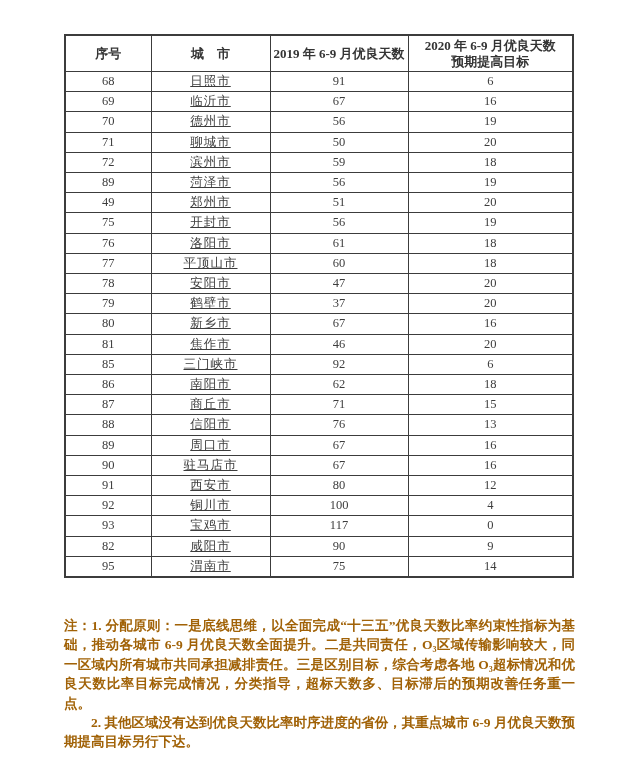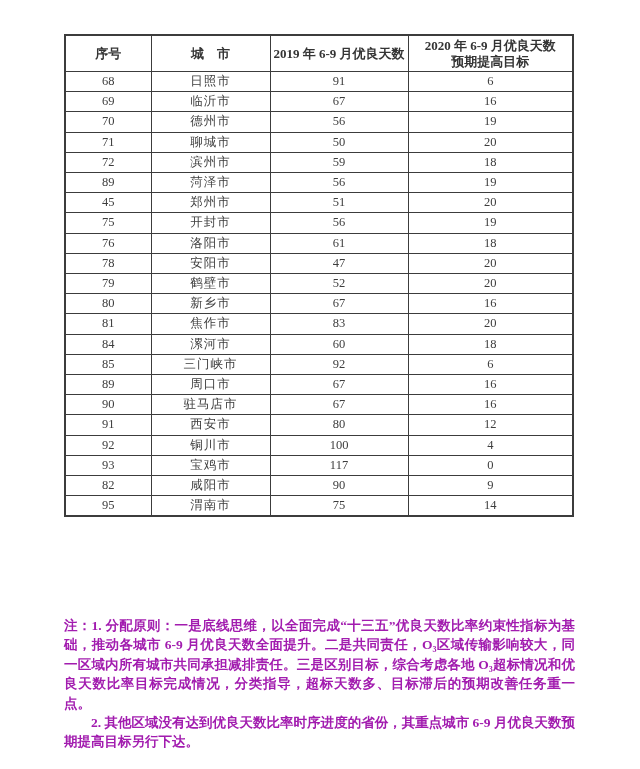--- a/index.html
+++ b/index.html
@@ -49,30 +49,31 @@
     color: #343434;
   }
   tbody td {
     height: 19.2px;
     font-size: 12.5px;
     line-height: 19.2px;
     color: #3d3d3d;
   }
   td.city-cell {
     letter-spacing: 1px;
+    text-decoration: underline;
   }
   .notes {
     position: absolute;
     left: 64px;
     top: 616px;
     width: 511px;
     font-size: 13.5px;
     line-height: 19.4px;
     font-weight: 600;
-    color: #a21caf;
+    color: #a16207;
     text-align: justify;
   }
   .note {
     margin: 0;
   }
   .note-indent {
     text-indent: 2em;
   }
 </style>
 </head>
@@ -134,87 +135,105 @@
         </tr>
 
         <tr>
           <td>89</td>
           <td class="city-cell">菏泽市</td>
           <td>56</td>
           <td>19</td>
         </tr>
 
         <tr>
-          <td>45</td>
+          <td>49</td>
           <td class="city-cell">郑州市</td>
           <td>51</td>
           <td>20</td>
         </tr>
 
         <tr>
           <td>75</td>
           <td class="city-cell">开封市</td>
           <td>56</td>
           <td>19</td>
         </tr>
 
         <tr>
           <td>76</td>
           <td class="city-cell">洛阳市</td>
           <td>61</td>
           <td>18</td>
         </tr>
 
+        <tr>
+          <td>77</td>
+          <td class="city-cell">平顶山市</td>
+          <td>60</td>
+          <td>18</td>
+        </tr>
 
         <tr>
           <td>78</td>
           <td class="city-cell">安阳市</td>
           <td>47</td>
           <td>20</td>
         </tr>
 
         <tr>
           <td>79</td>
           <td class="city-cell">鹤壁市</td>
-          <td>52</td>
+          <td>37</td>
           <td>20</td>
         </tr>
 
         <tr>
           <td>80</td>
           <td class="city-cell">新乡市</td>
           <td>67</td>
           <td>16</td>
         </tr>
 
         <tr>
           <td>81</td>
           <td class="city-cell">焦作市</td>
-          <td>83</td>
-          <td>20</td>
-        </tr>
-
-
-
-        <tr>
-          <td>84</td>
-          <td class="city-cell">漯河市</td>
-          <td>60</td>
-          <td>18</td>
-        </tr>
+          <td>46</td>
+          <td>20</td>
+        </tr>
+
+
+
 
         <tr>
           <td>85</td>
           <td class="city-cell">三门峡市</td>
           <td>92</td>
           <td>6</td>
         </tr>
 
-
-
+        <tr>
+          <td>86</td>
+          <td class="city-cell">南阳市</td>
+          <td>62</td>
+          <td>18</td>
+        </tr>
+
+        <tr>
+          <td>87</td>
+          <td class="city-cell">商丘市</td>
+          <td>71</td>
+          <td>15</td>
+        </tr>
+
+        <tr>
+          <td>88</td>
+          <td class="city-cell">信阳市</td>
+          <td>76</td>
+          <td>13</td>
+        </tr>
 
         <tr>
           <td>89</td>
           <td class="city-cell">周口市</td>
           <td>67</td>
           <td>16</td>
         </tr>
 
         <tr>
           <td>90</td>

